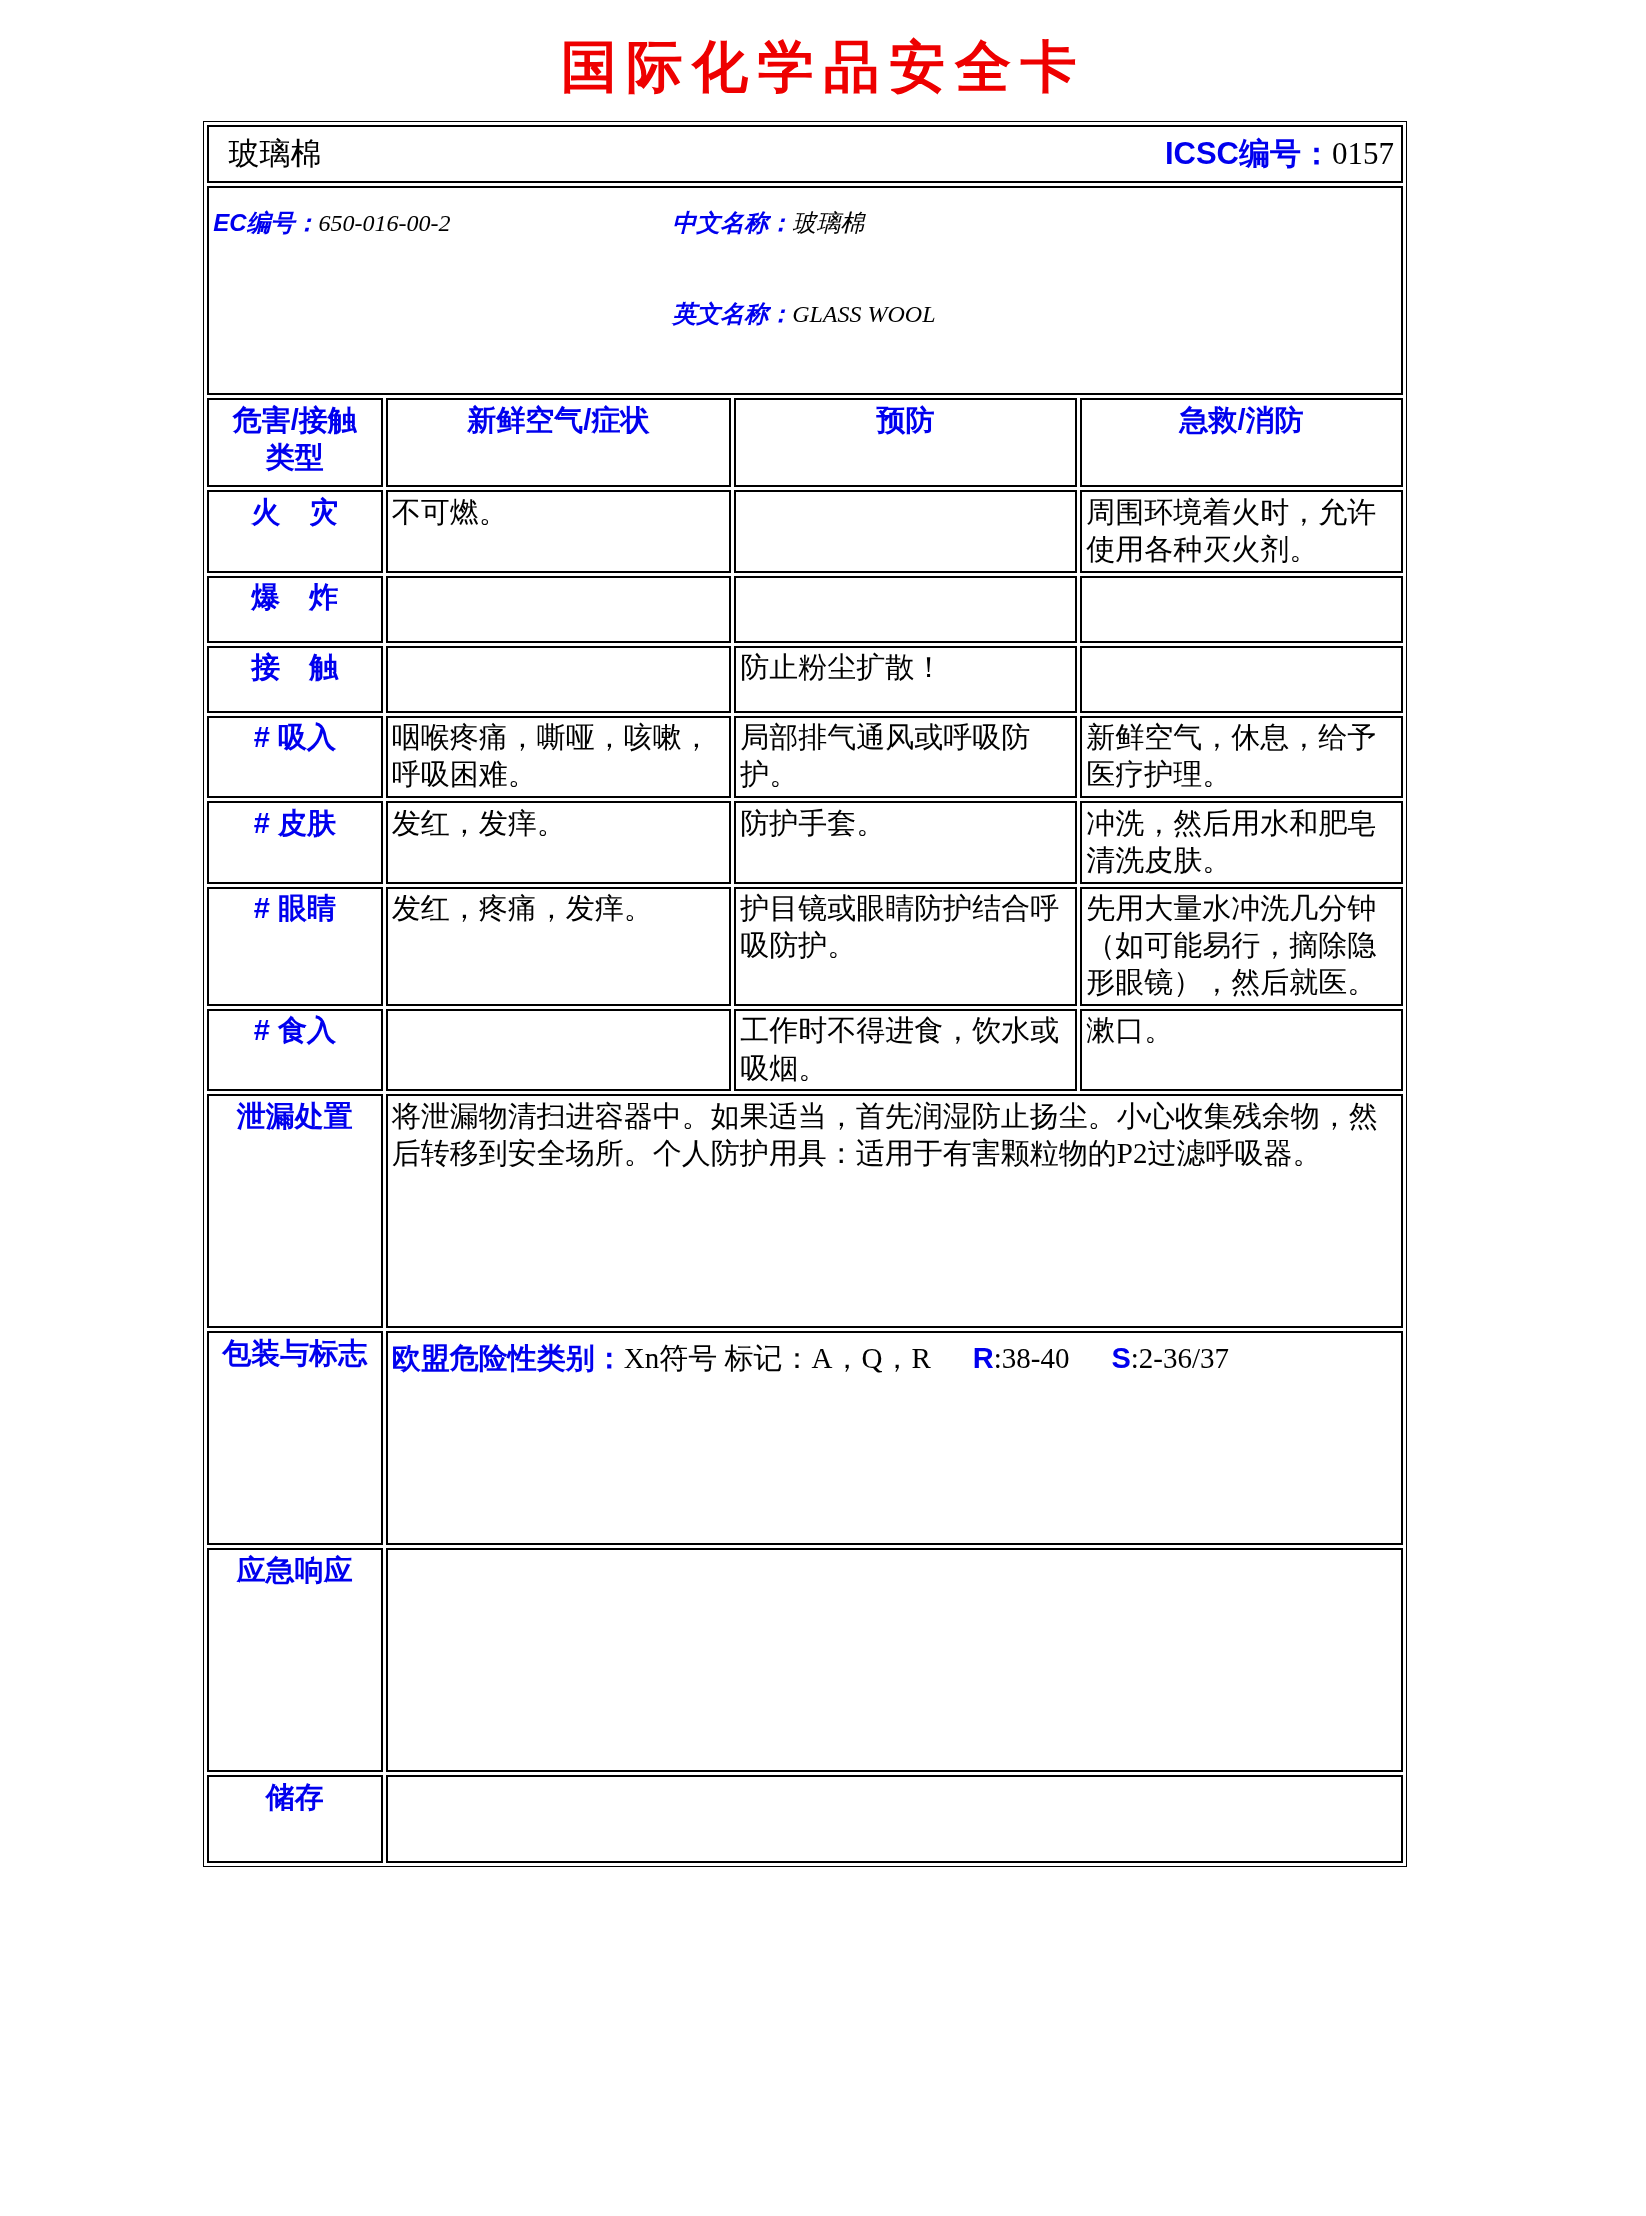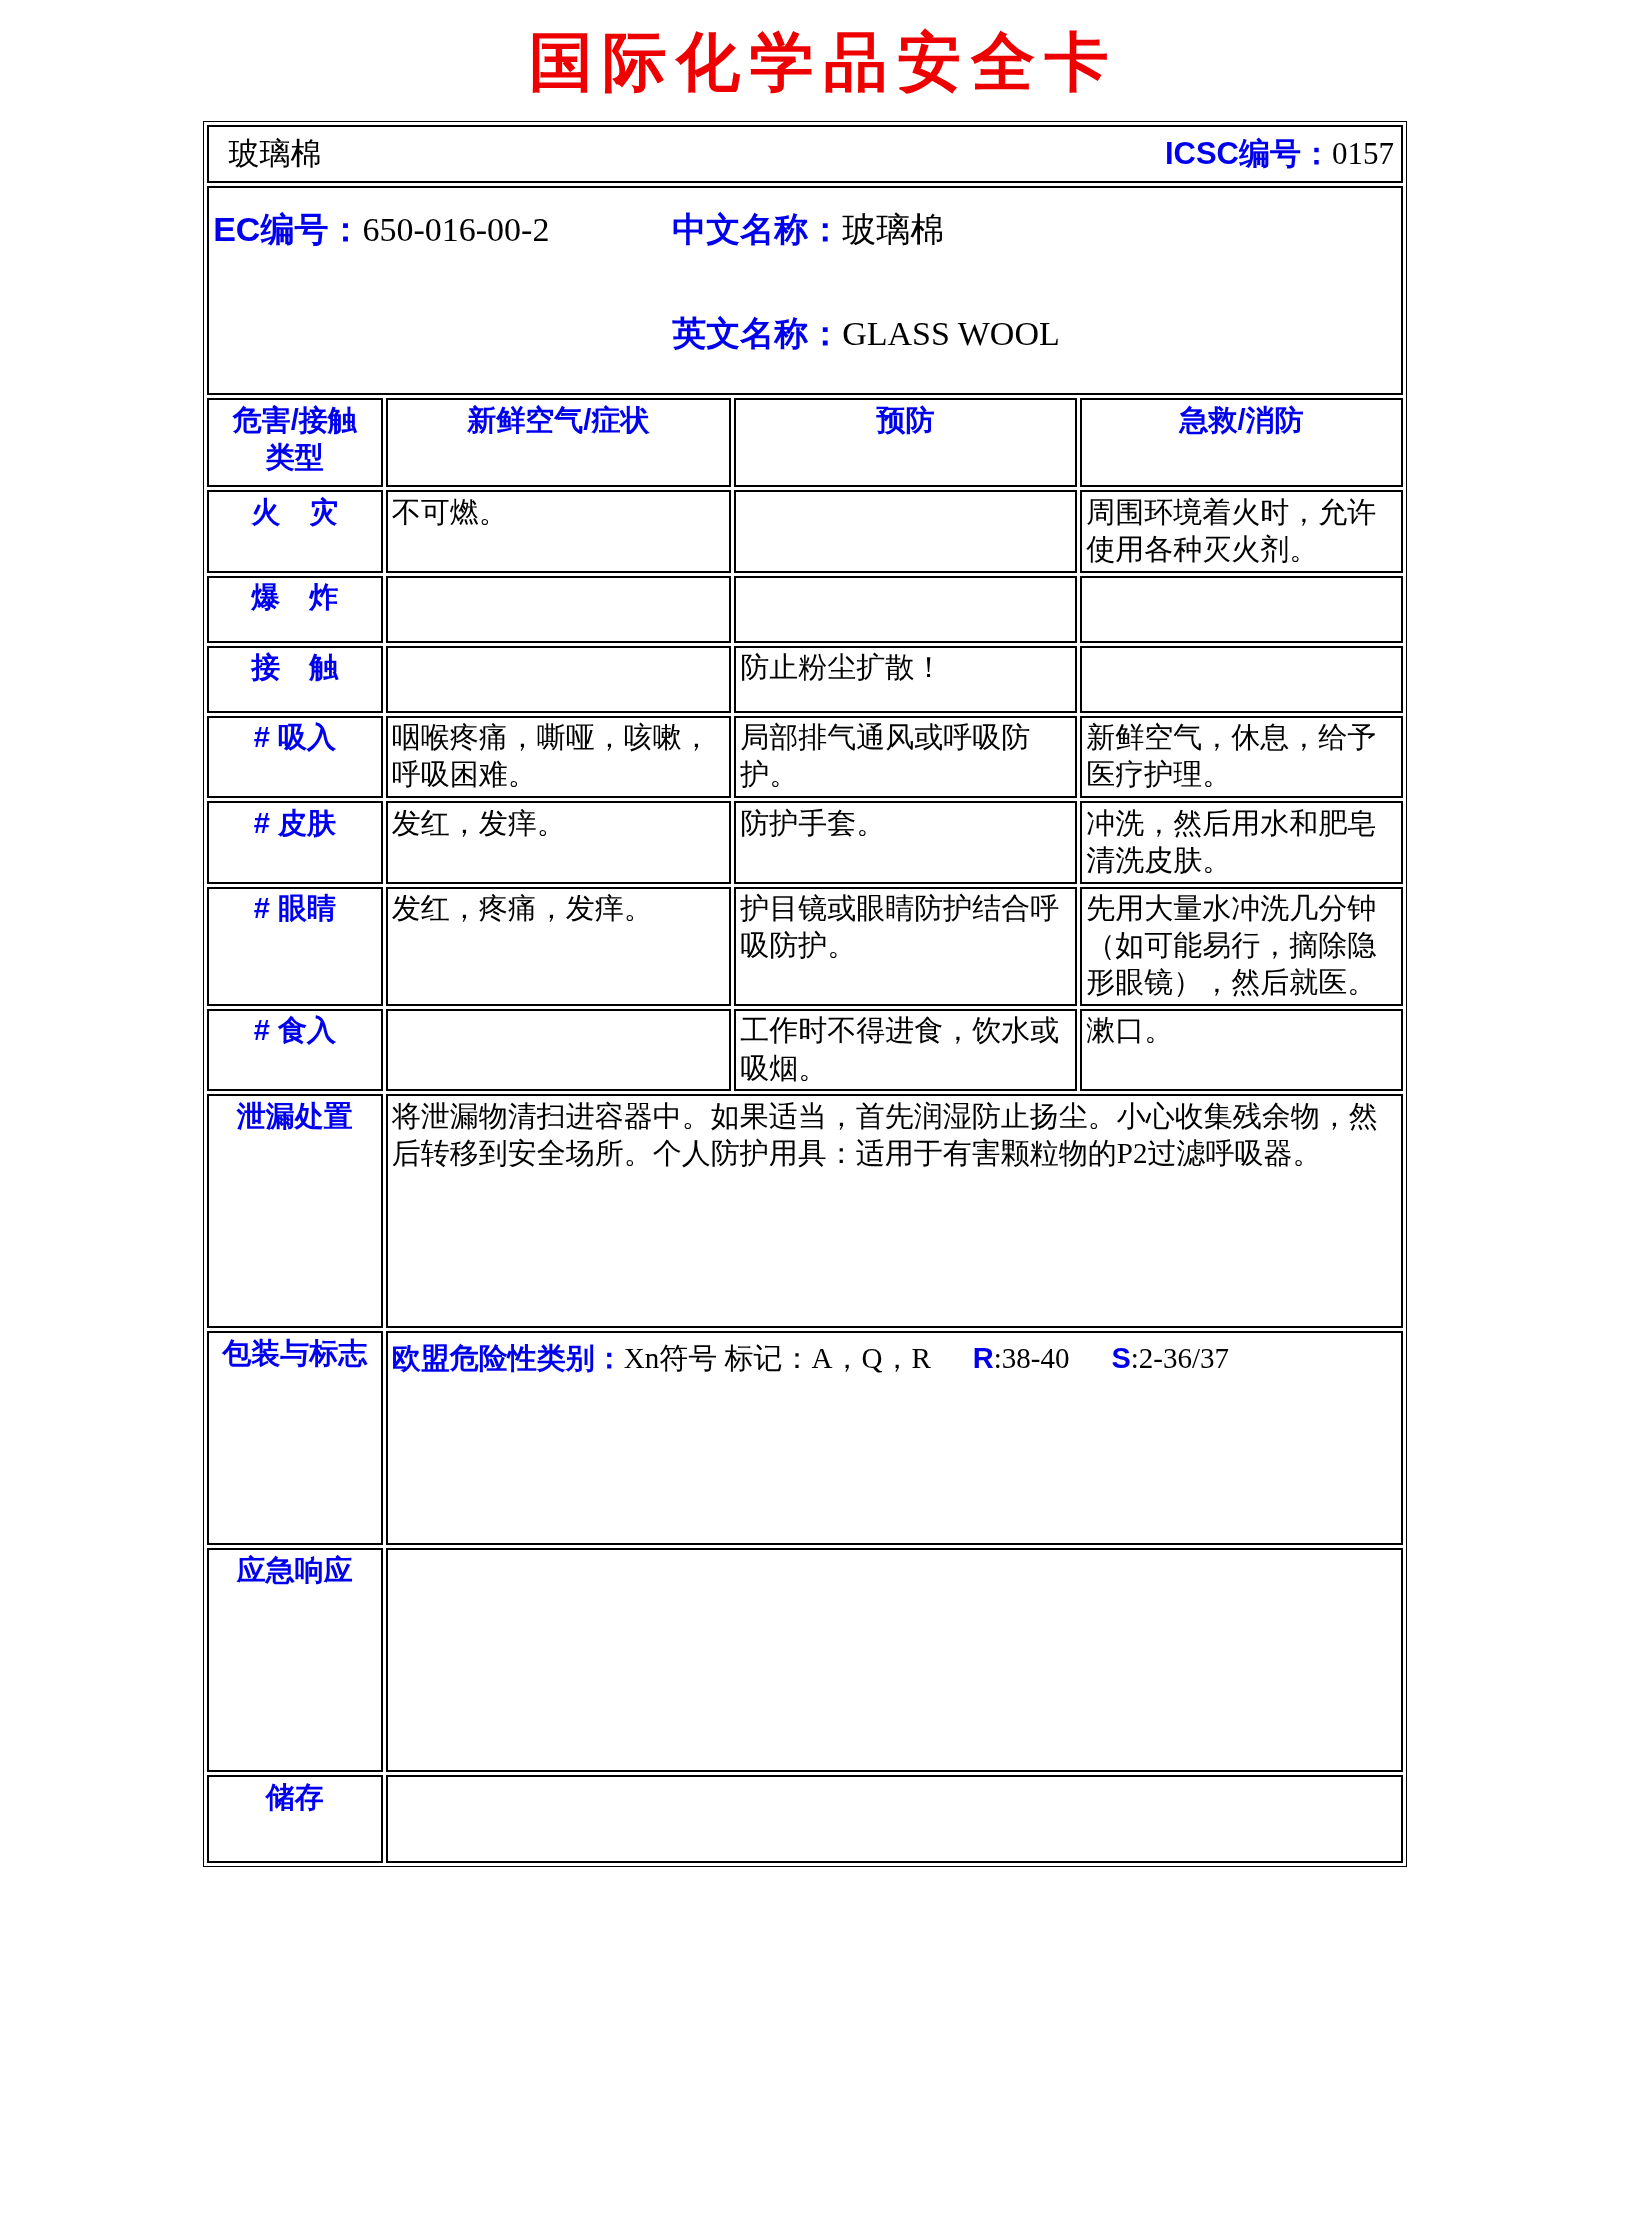--- a/index.html
+++ b/index.html
@@ -6,23 +6,23 @@
   html, body { background: #ffffff; }
   .page {
     position: relative;
     width: 1647px;
     height: 2216px;
     background: #ffffff;
     font-family: "Liberation Serif", "DejaVu Serif", serif;
     color: #000000;
   }
   .title {
-    padding-top: 19px;
+    padding-top: 30px;
     text-align: center;
-    font-size: 64px;
+    font-size: 56px;
     font-weight: bold;
     letter-spacing: 9.7px;
     color: #ee0000;
     font-family: "Liberation Serif", "DejaVu Serif", serif;
   }
   table.card {
     margin: 15.3px 0 0 203px;
     width: 1204px;
     border: 1.4px solid #000;
     border-spacing: 3.5px;
@@ -81,21 +81,22 @@
   .namebar-flex {
     display: flex;
     justify-content: space-between;
     align-items: center;
     padding: 0 2.8px 0 15.3px;
     font-size: 31px;
   }
   .ident-row1 {
     display: flex;
     padding-top: 18px;
-    font-size: 34px;
+    font-size: 24px;
+    font-style: italic;
   }
   .ident-ec { width: 459px; flex: 0 0 459px; }
   .ident-names .ident-en { margin-top: 61px; }
   .pack-line { padding-top: 5.6px; }
   .rs-group { margin-left: 42px; }
 </style>
 </head>
 <body>
 
 <div class="page">

